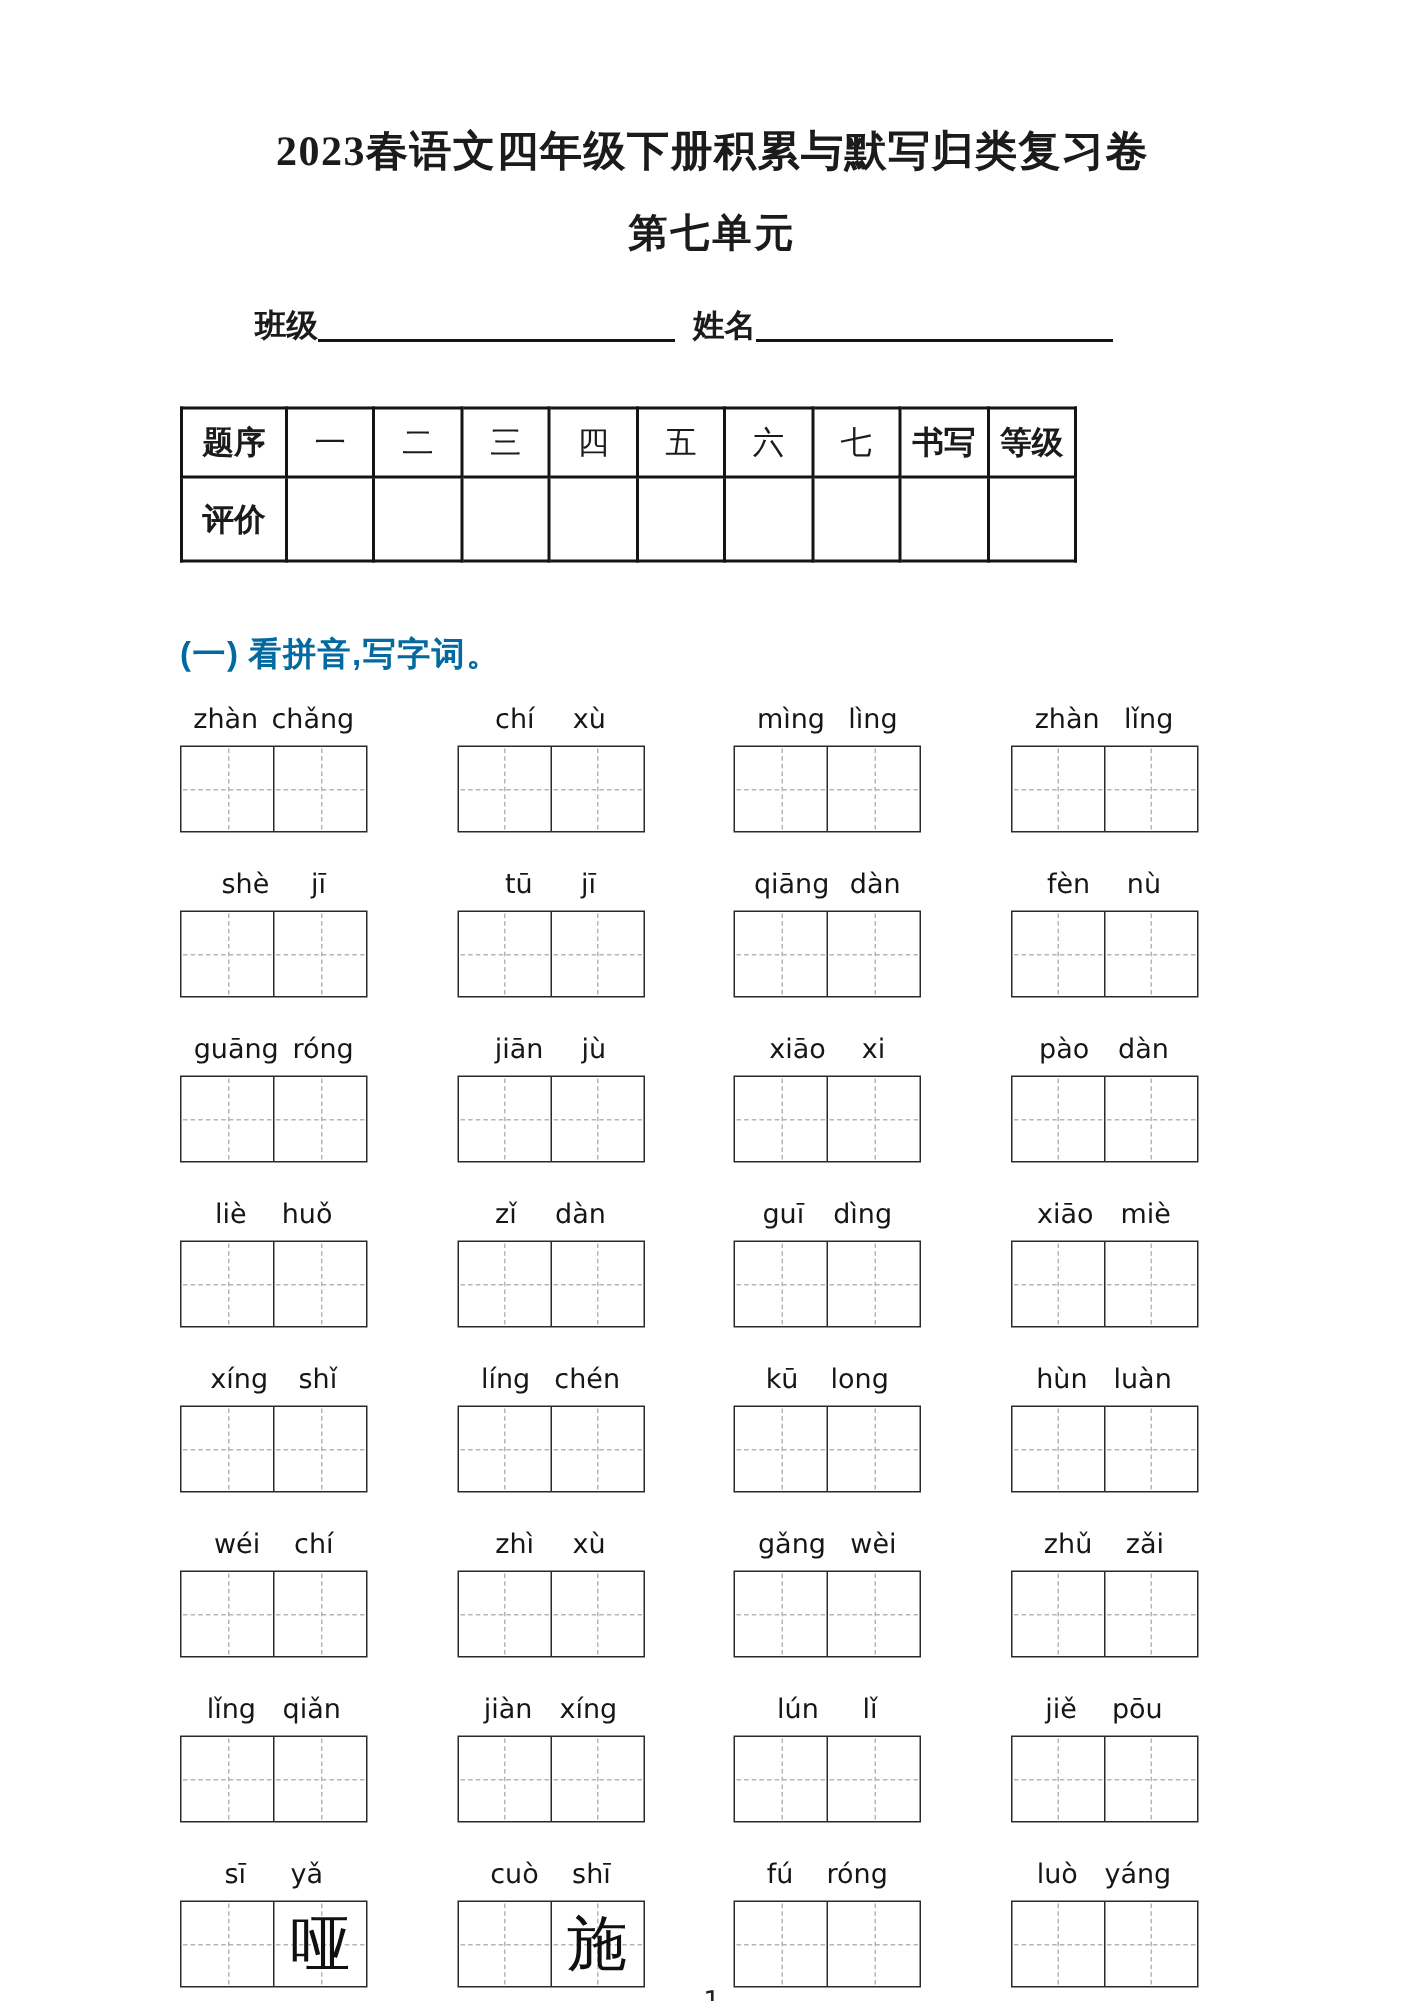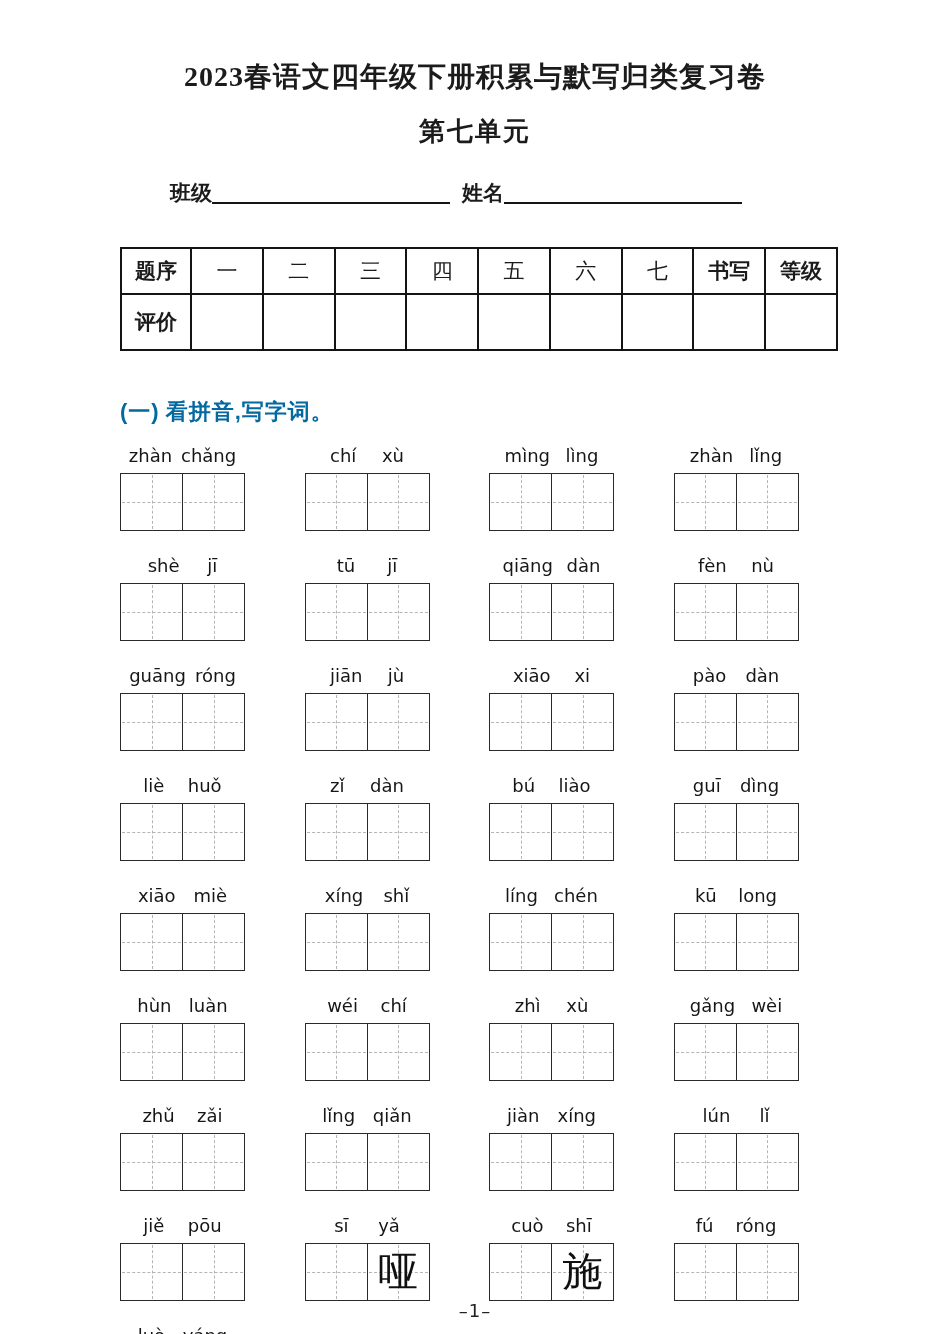--- a/index.html
+++ b/index.html
@@ -2,21 +2,21 @@
 <html><head>
 <meta charset="utf-8">
 <style>
   * { margin:0; padding:0; box-sizing:border-box; }
   html,body { width:950px; height:1334px; background:#ffffff; overflow:hidden; }
   body { font-family:"Liberation Serif", serif; color:#1b1b1b; position:relative; }
 
   .page { width:950px; height:1334px; position:relative; }
 
   .title {
-    margin-top:58px; text-align:center;
+    margin-top:82px; text-align:center;
     font-size:28px; font-weight:700; letter-spacing:1px;
     font-family:"Liberation Serif", serif;
   }
   .subtitle {
     margin-top:18px; text-align:center;
     font-size:26px; font-weight:700; letter-spacing:2px;
   }
 
   .fields {
     margin:30px 0 0 170px;
@@ -24,21 +24,21 @@
     font-family:"Liberation Sans", sans-serif;
     white-space:nowrap;
   }
   .fline {
     display:inline-block; width:238px; height:22px;
     border-bottom:2px solid #151515; vertical-align:-4px;
   }
   .flabel.name { margin-left:12px;text-align:right; }
 
   table.score {
-    margin:40px 0 0 120px; width:718px;
+    margin:40px 0 0 120px; width:598px;
     border-collapse:collapse; table-layout:fixed;
   }
   table.score td {
     border:2px solid #141414; text-align:center;
     font-size:21px; font-family:"Liberation Sans", sans-serif;
     font-weight:400;
   }
   table.score td:first-child { width:70px; }
   table.score tr:first-child td { height:46px; }
   table.score tr.eval-row td { height:56px; }
@@ -332,34 +332,20 @@
           <div class="cell">
             <span class="char"></span>
           </div>
           <div class="cell">
             <span class="char"></span>
           </div>
         </div>
       </div>
       <div class="word">
         <div class="pinyin">
-          <span>bú</span>
-          <span>liào</span>
-        </div>
-        <div class="box">
-          <div class="cell">
-            <span class="char"></span>
-          </div>
-          <div class="cell">
-            <span class="char"></span>
-          </div>
-        </div>
-      </div>
-      <div class="word">
-        <div class="pinyin">
           <span>guī</span>
           <span>dìng</span>
         </div>
         <div class="box">
           <div class="cell">
             <span class="char"></span>
           </div>
           <div class="cell">
             <span class="char"></span>
           </div>

